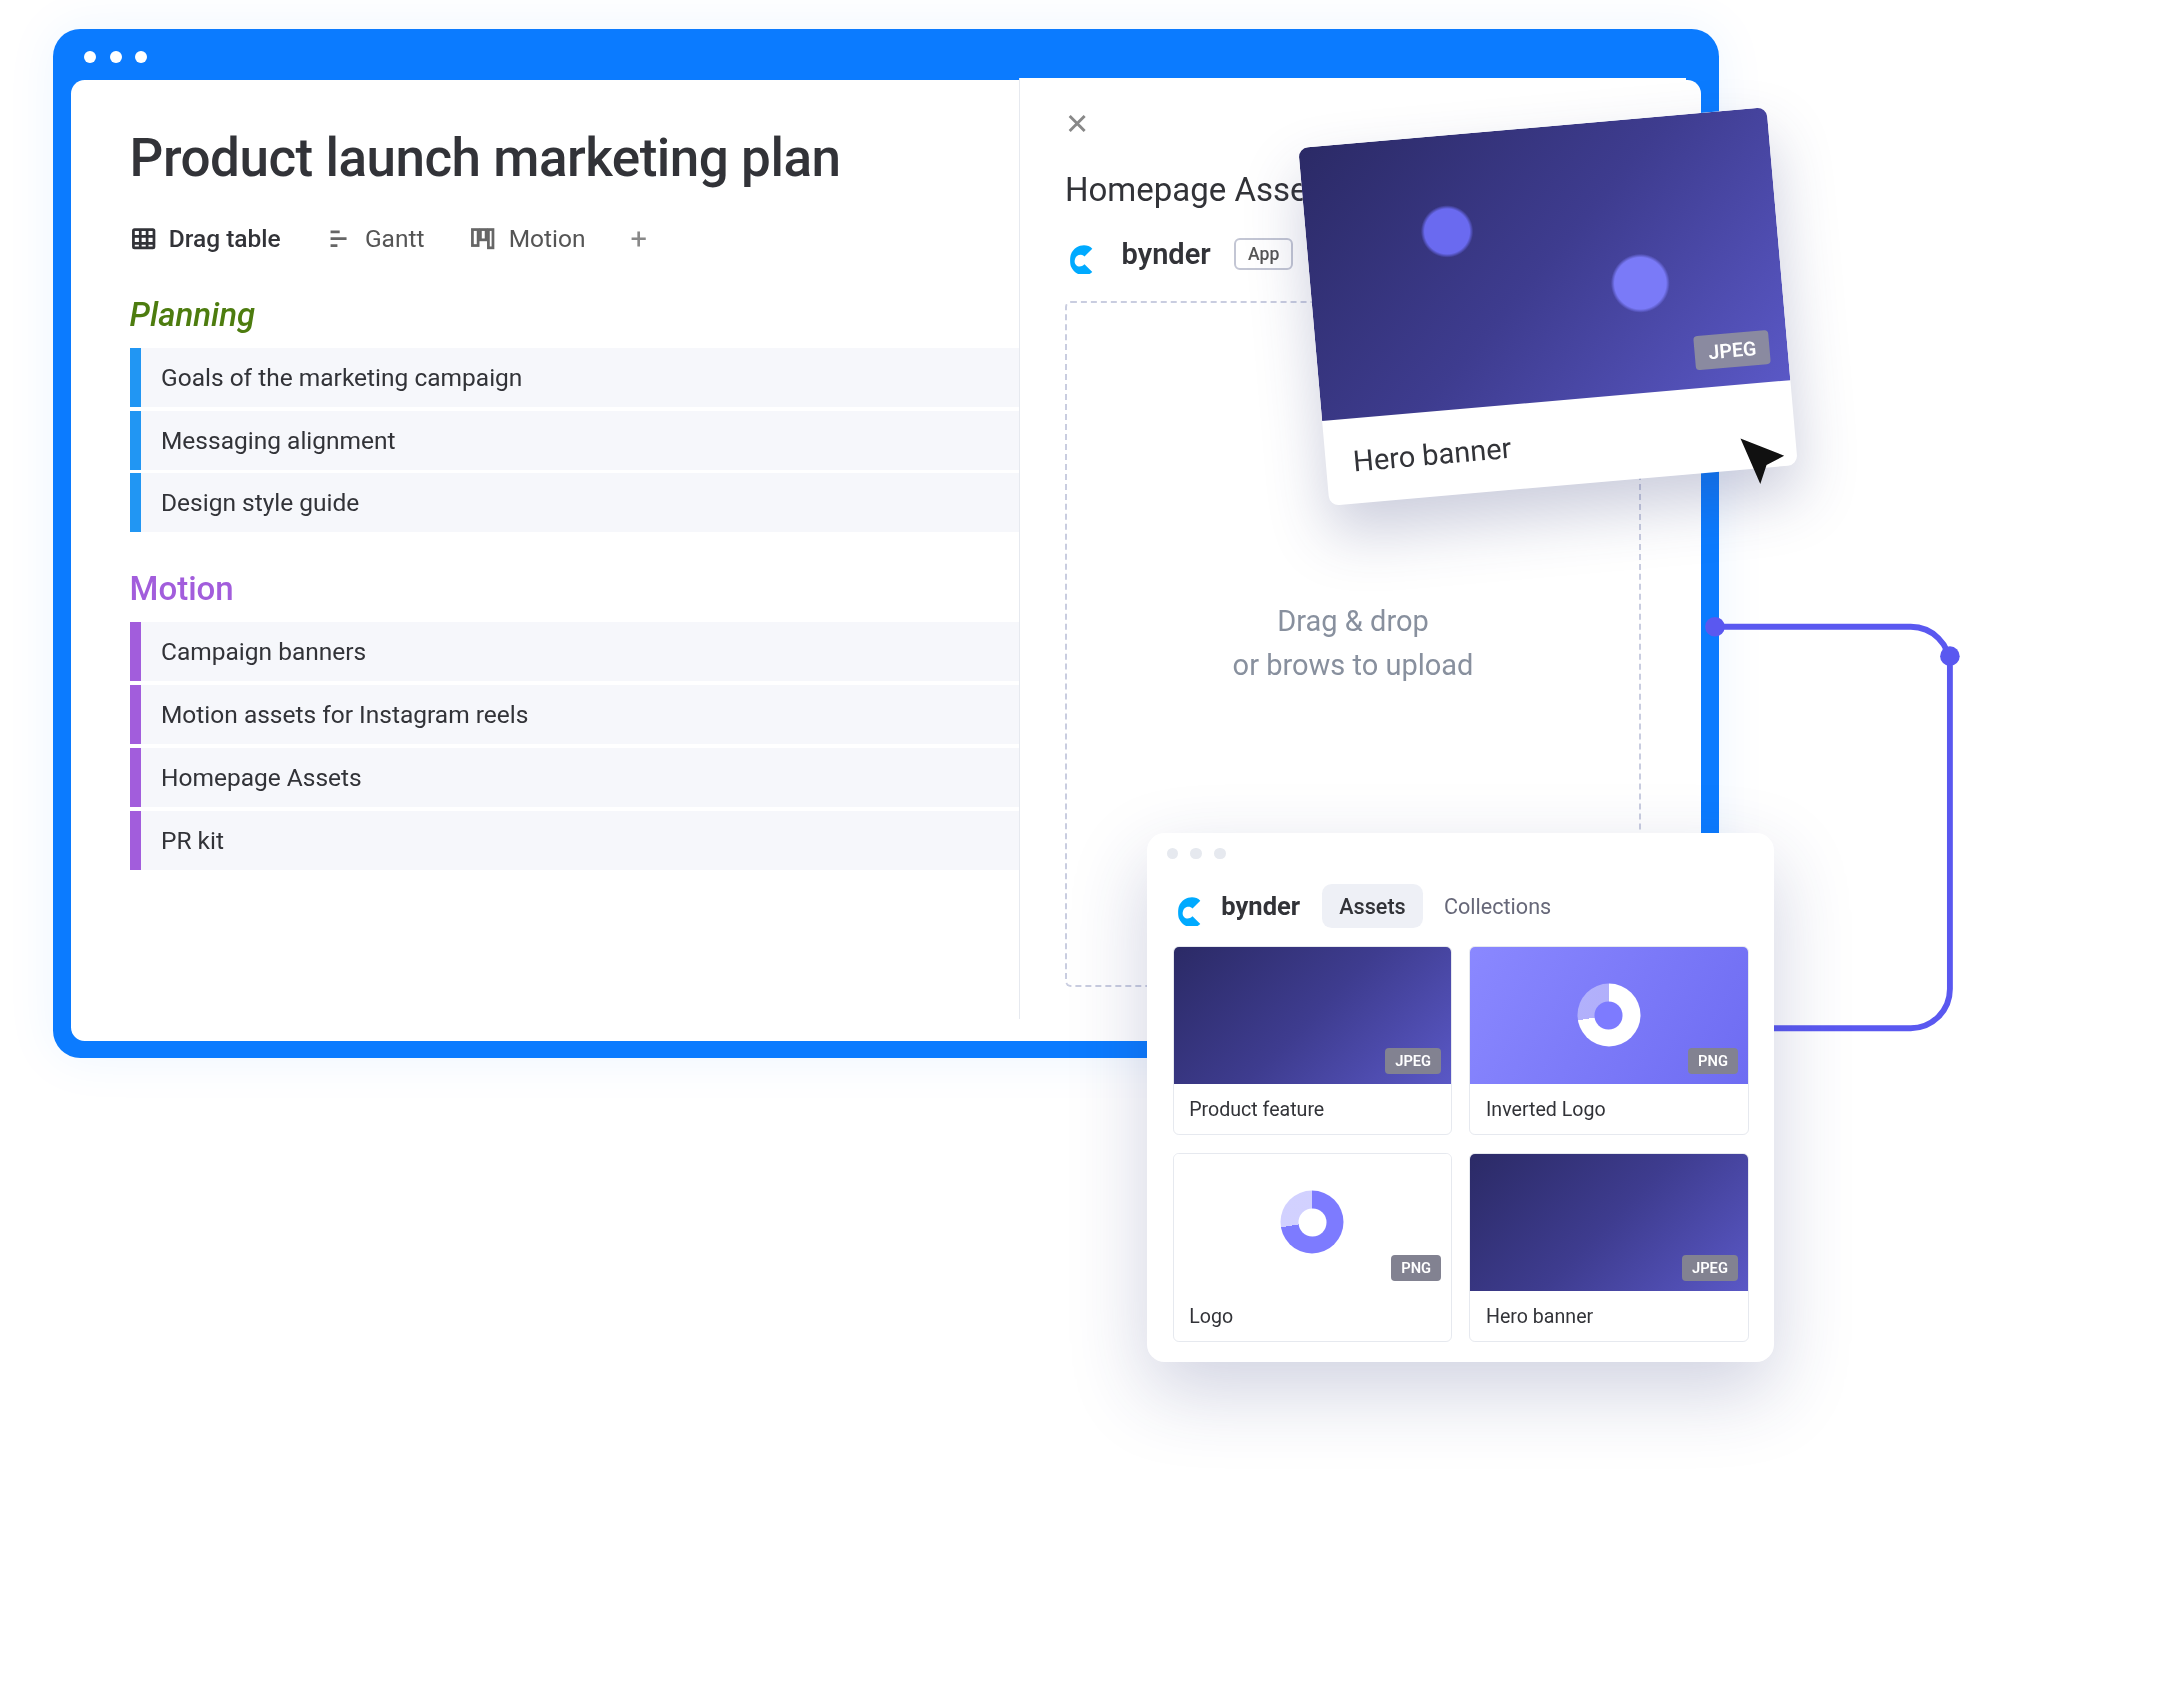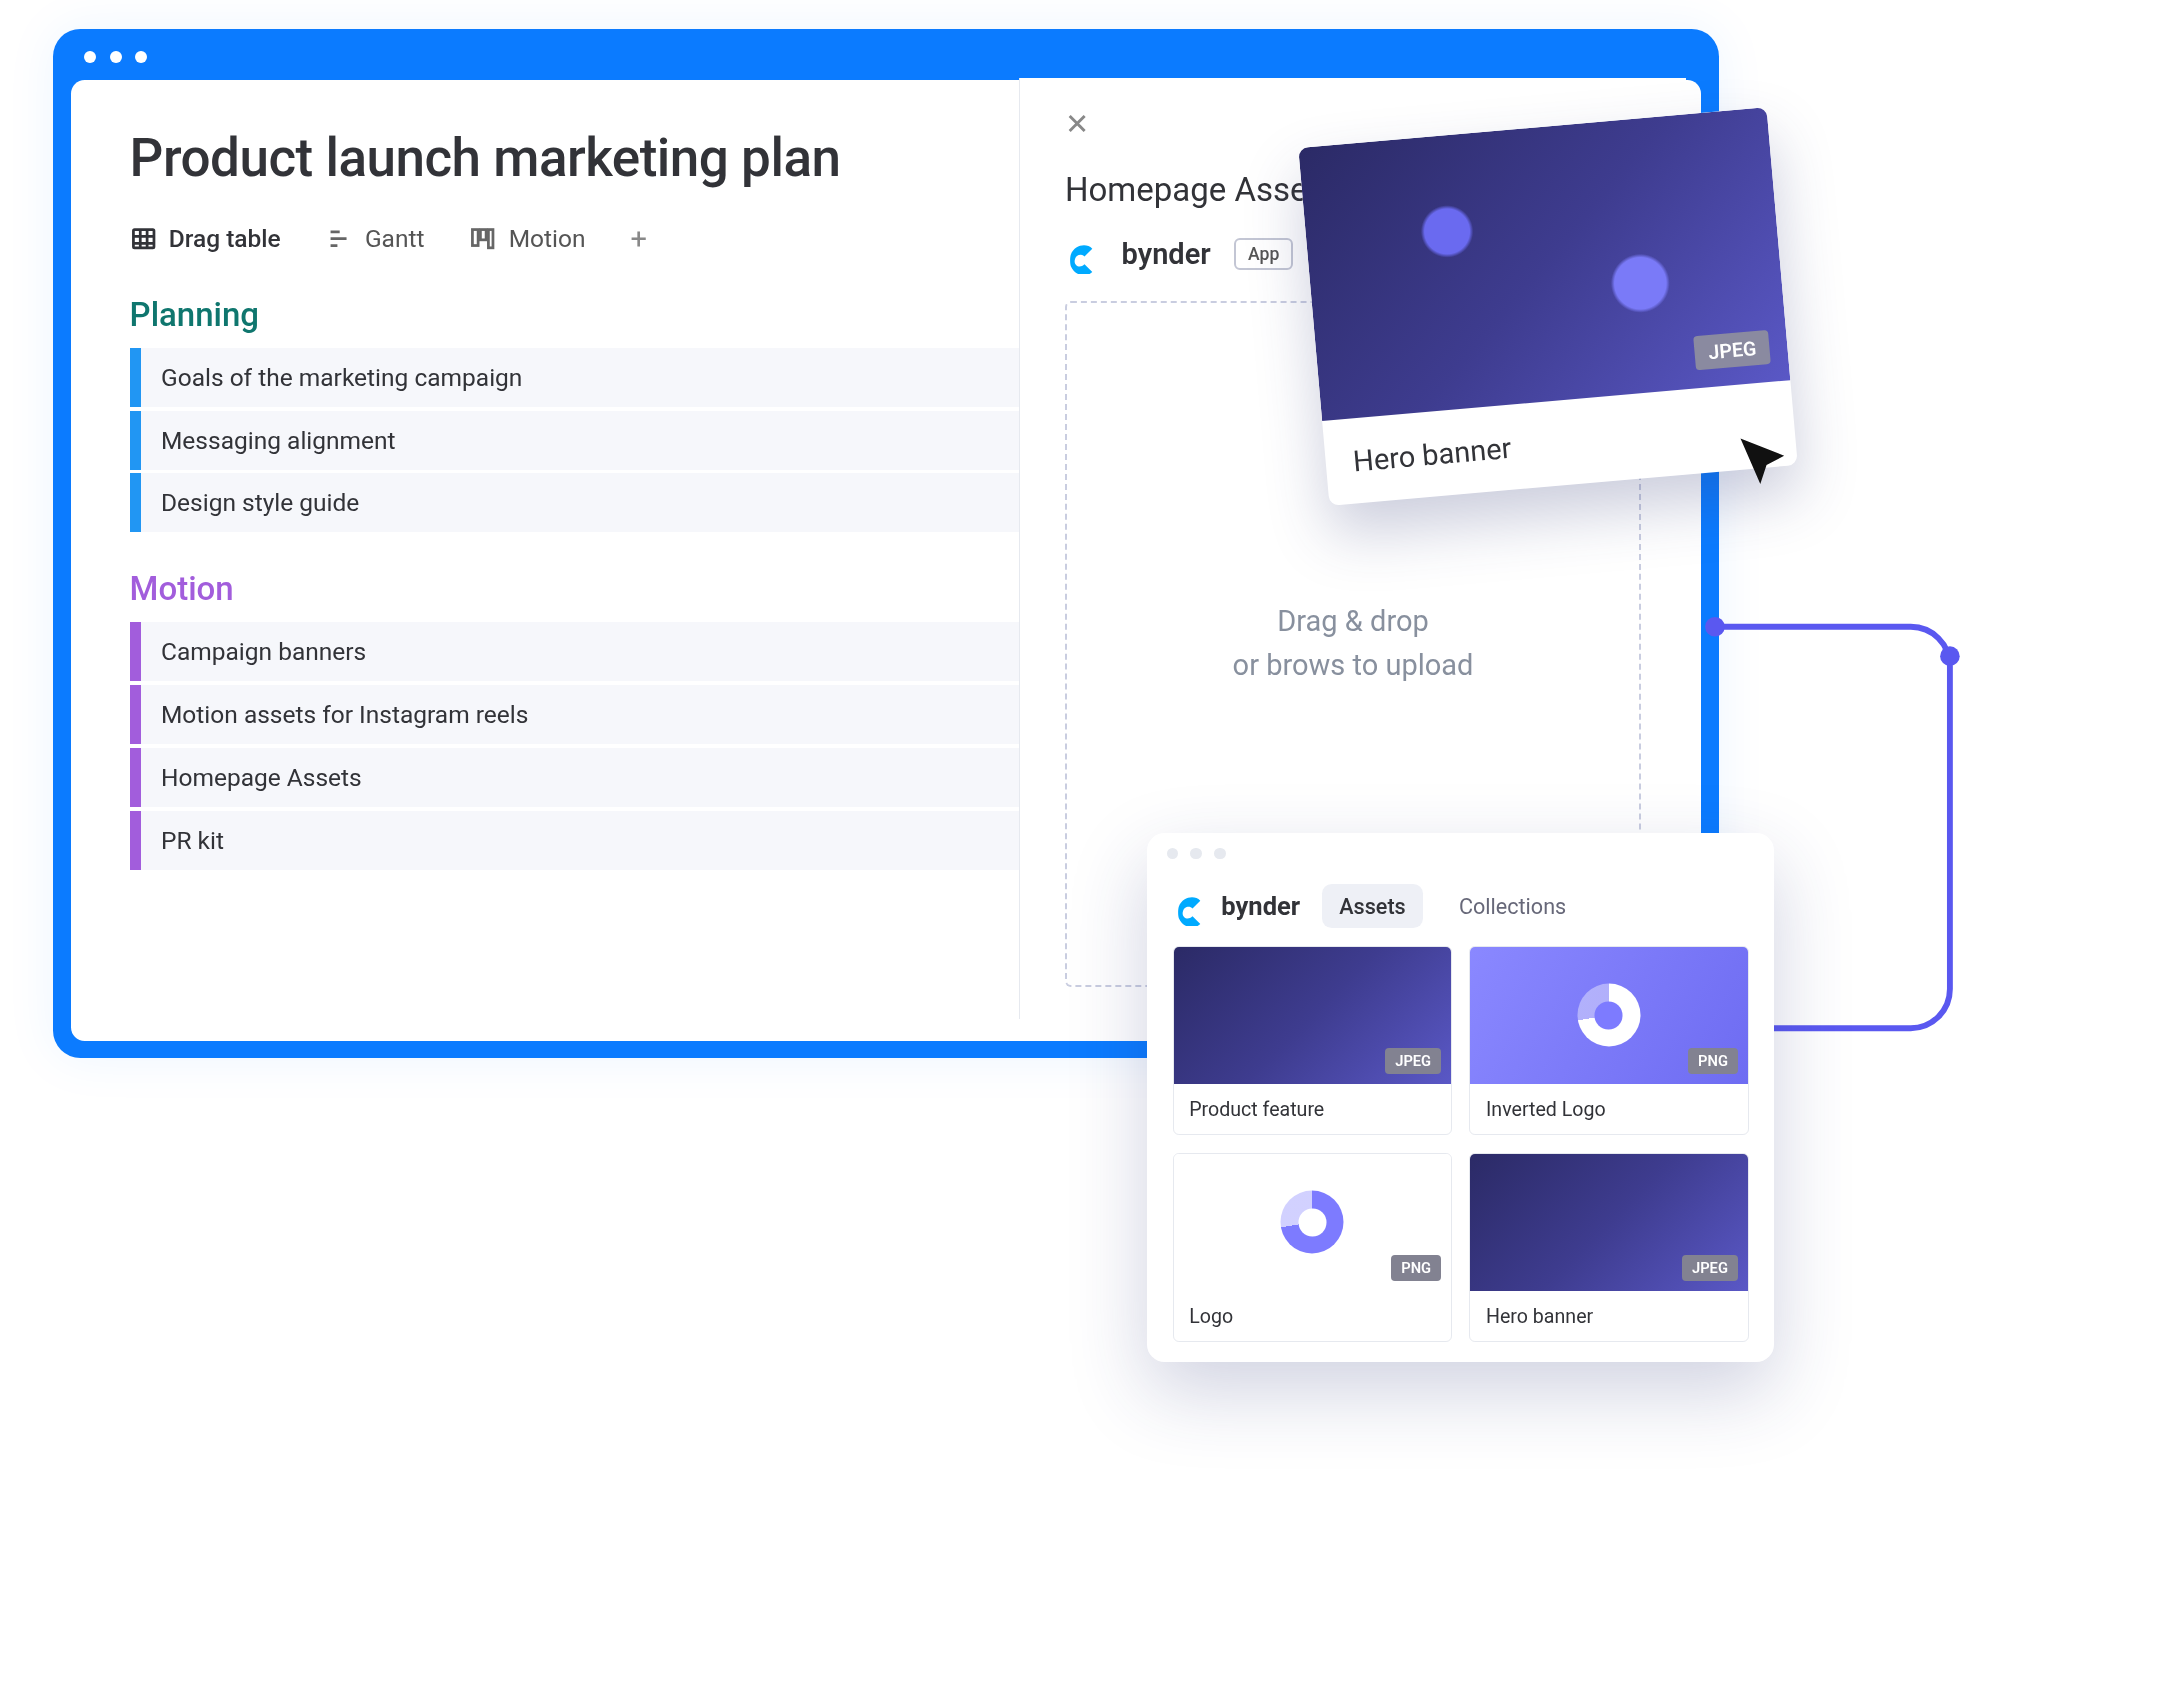--- a/index.html
+++ b/index.html
@@ -35,21 +35,21 @@
 .page-title { font-size: 53px; font-weight: 460; color: #323338; margin-bottom: 33px; letter-spacing:-0.5px; }
 .view-tabs { display:flex; align-items:center; gap:45px; color:#555; font-size:24.5px; margin-bottom:39px; }
 .view-tab { display:flex; align-items:center; gap:11.8px; cursor:pointer; }
 .view-tab.active { color:#323338; font-weight:500; }
 .view-tab .icon { width:27.4px; height:27.4px; display:inline-block; }
 .add-tab { font-size:29px; color:#888; }
 
 .group { margin-bottom: 37px; }
 .group-head { display:flex; align-items:flex-end; }
 .group-title { font-size:33px; font-weight:500; }
-.group-planning .group-title { color:#0f766e; }
+.group-planning .group-title { color:#4d7c0f;font-style:italic; }
 .group-design   .group-title { color:#a25ddc; }
 .col-headers { margin-left:auto; display:flex; }
 .col-headers div { width:186px; text-align:center; font-size:24.5px; color:#555; }
 
 .rows { margin-top:13.7px; }
 .row {
   display:flex; align-items:stretch; height:59px; margin-bottom:3.9px;
 }
 .row .stripe { width:11.8px; }
 .group-planning .row .stripe { background:#2196f3; }
@@ -136,21 +136,21 @@
   width: 627px;
   background:#fff;
   border-radius:17.6px;
   box-shadow: 0 29px 78px rgba(40,50,120,.22);
   padding-bottom:19.6px;
 }
 .bynder-window .titlebar { height:41px; display:flex; align-items:center; gap:11.8px; padding-left:19.6px; }
 .bynder-window .titlebar span { width:11.8px;height:11.8px;border-radius:50%;background:#e6e9ef; }
 .bynder-window .topbar { display:flex; align-items:center; gap:21.6px; padding:9.8px 25.5px 17.6px 25.5px; }
 .bynder-window .brand { display:flex; align-items:center; gap:9.8px; font-size:25.5px; font-weight:700; color:#323338; }
-.bynder-window .tabs { display:flex; gap:18px; }
+.bynder-window .tabs { display:flex; gap:3px; }
 .bynder-window .tab { font-size:21.6px; color:#676879; padding:9.8px 17.6px; border-radius:9.8px; }
 .bynder-window .tab.active { background:#eef0f6; color:#323338; font-weight:500; }
 .asset-grid { display:grid; grid-template-columns:1fr 1fr; gap:17.6px; padding:0 25.5px; }
 .asset-card { border:1px solid #e6e9ef; border-radius:5.9px; overflow:hidden; background:#fff; }
 .asset-card .thumb { height:137px; position:relative; }
 .asset-card .thumb.isometric { background: linear-gradient(135deg,#2b2a66 0%, #3e3c8f 50%, #5a58c6 100%); }
 .asset-card .thumb.purple-a { background: linear-gradient(120deg,#8a88ff 0%, #6e6cf2 100%); }
 .asset-card .thumb.white-a { background:#fff; }
 .asset-card .thumb .tile-badge {
   position:absolute; bottom:9.8px; right:9.8px;

